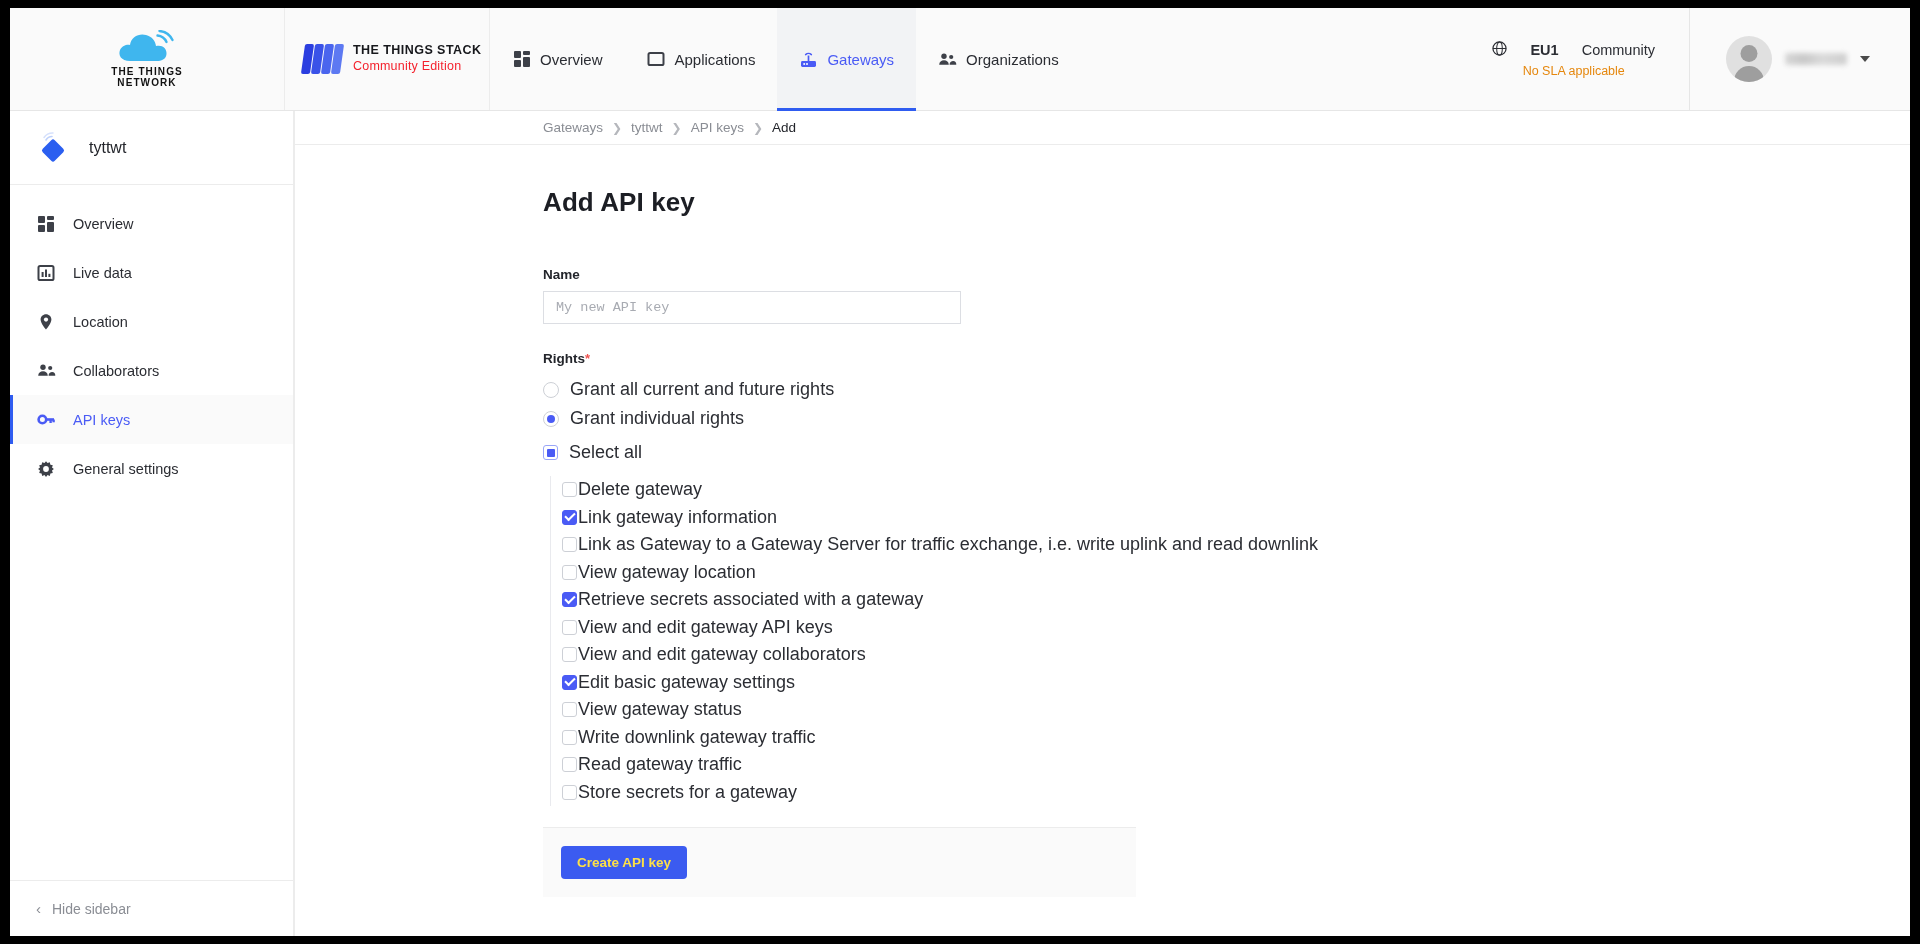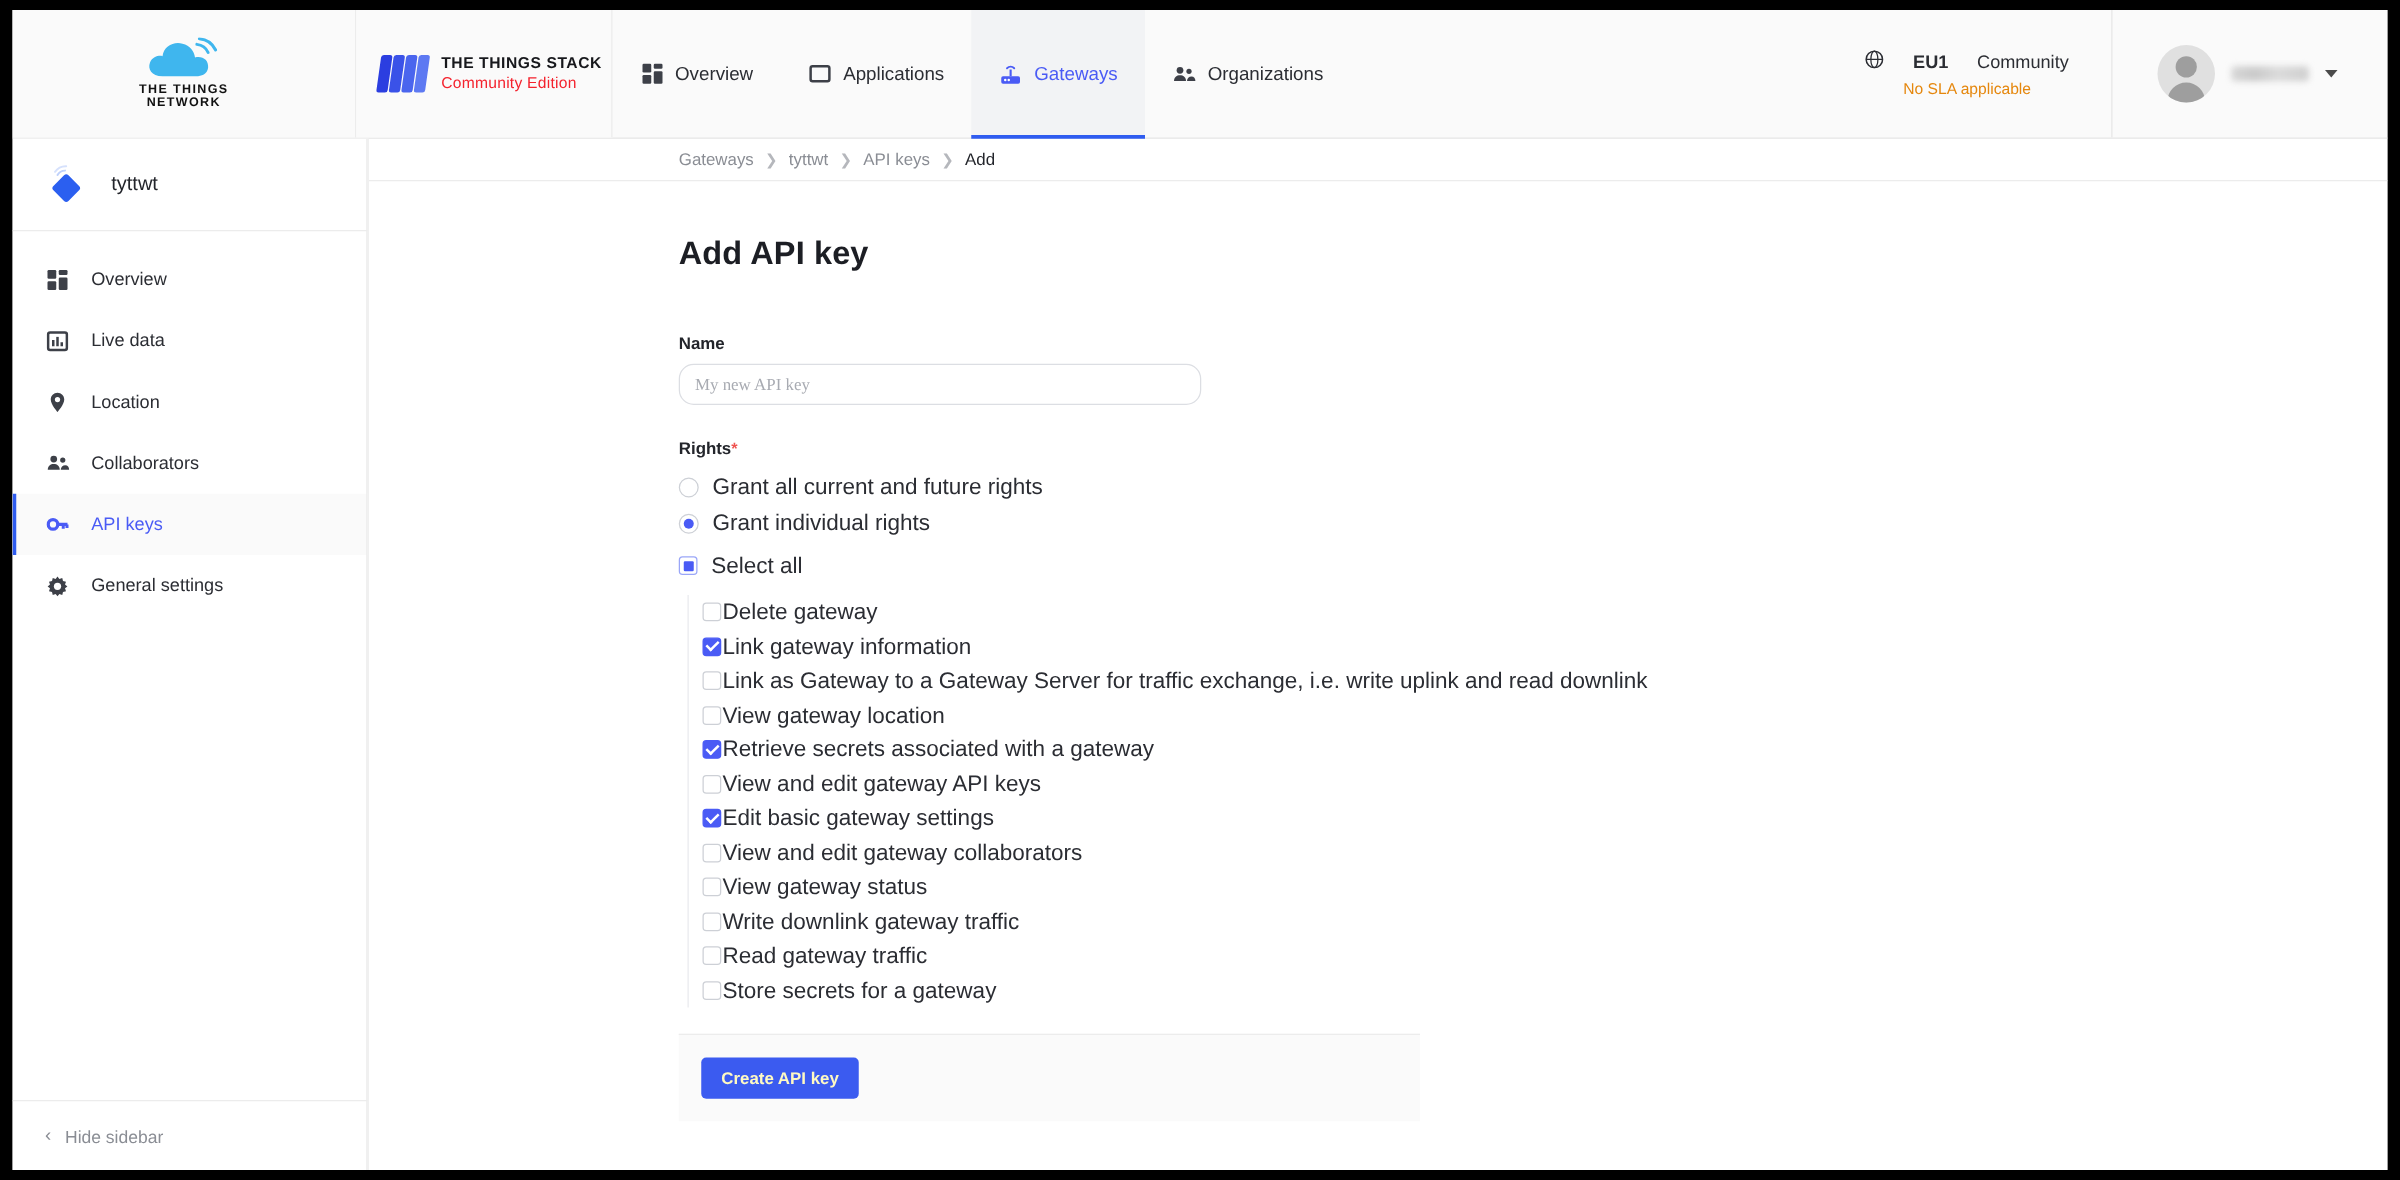--- a/index.html
+++ b/index.html
@@ -140,24 +140,24 @@
   .crumb-sep { color: #b5b7bc; margin: 0 9px; font-size: 12px; }
 
   .content { padding: 42px 0 0 248px; }
   .page-title { font-size: 26px; font-weight: bold; color: #1c1e24; letter-spacing: .1px; }
 
   .form { margin-top: 49px; }
   .field-label { font-size: 13.5px; font-weight: bold; color: #23252b; margin-bottom: 9px; }
   .req { color: #ef5350; font-size: 13px; }
   .text-input {
     width: 418px; height: 33px;
-    border: 1px solid #dcdee3; border-radius: 12px;
+    border: 1px solid #dcdee3; border-radius: 0;
     padding: 0 12px; font-size: 13.5px; color: #23252b;
     background: #fff; outline: none;
-    font-family: Liberation Serif, serif;
+    font-family: Liberation Mono, monospace;
   }
   .text-input::placeholder { color: #a8abb2; }
 
   .rights-block { margin-top: 27px; }
   .opt-row { display: flex; align-items: center; gap: 11px; height: 29px; cursor: pointer; }
   .opt-label { font-size: 18px; color: #2b2d33; }
 
   .radio {
     width: 16px; height: 16px; border-radius: 50%;
     border: 1px solid #cdd0d6; background: #fff;
@@ -191,21 +191,21 @@
   .submit-bar {
     margin-top: 21px;
     width: 593px;
     background: #fafafa;
     border-top: 1px solid #ececec;
     padding: 18px 0 18px 18px;
   }
   .btn-primary {
     display: inline-flex; align-items: center; justify-content: center;
     height: 33px; padding: 0 16px;
-    background: #3b5bf0; color: #fef9c3;
+    background: #3b5bf0; color: #fde047;
     border: none; border-radius: 4px;
     font-size: 13.5px; font-weight: bold; cursor: pointer;
     font-family: "Liberation Sans", sans-serif;
   }
 
   .sb-divider-right { position:absolute; right:0; top:0; bottom:0; width:1px; background:#ececec; }
 </style>
 </head>
 <body>
 
@@ -459,26 +459,26 @@
                 </div>
                 <div class="sub-row">
                   <span class="cbox checked"></span>
                   <span class="opt-label">Retrieve secrets associated with a gateway</span>
                 </div>
                 <div class="sub-row">
                   <span class="cbox"></span>
                   <span class="opt-label">View and edit gateway API keys</span>
                 </div>
                 <div class="sub-row">
+                  <span class="cbox"></span>
+                  <span class="opt-label">View and edit gateway collaborators</span>
+                </div>
+                <div class="sub-row">
                   <span class="cbox checked"></span>
                   <span class="opt-label">Edit basic gateway settings</span>
-                </div>
-                <div class="sub-row">
-                  <span class="cbox"></span>
-                  <span class="opt-label">View and edit gateway collaborators</span>
                 </div>
                 <div class="sub-row">
                   <span class="cbox"></span>
                   <span class="opt-label">View gateway status</span>
                 </div>
                 <div class="sub-row">
                   <span class="cbox"></span>
                   <span class="opt-label">Write downlink gateway traffic</span>
                 </div>
                 <div class="sub-row">

